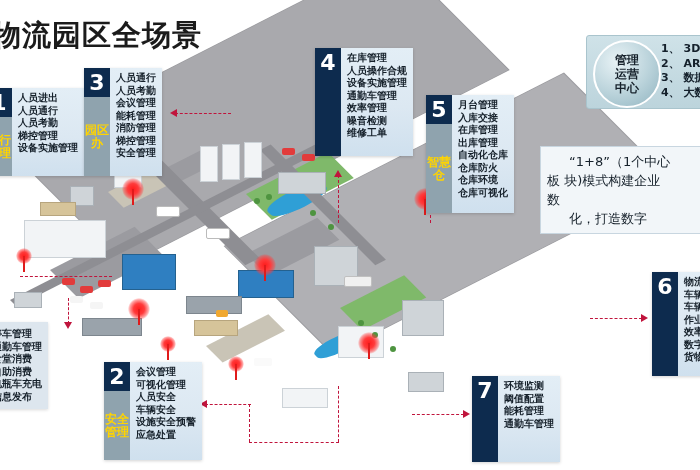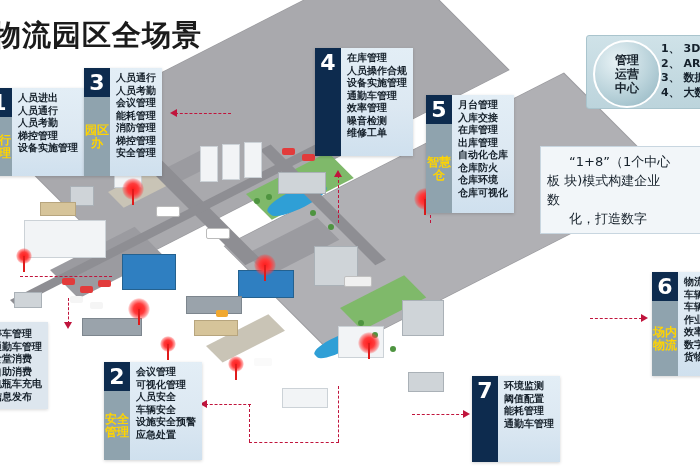--- a/index.html
+++ b/index.html
@@ -280,23 +280,20 @@
       <span>自动化仓库</span>
       <span>仓库防火</span>
       <span>仓库环境</span>
       <span>仓库可视化</span>
     </div>
   </div>
 
   <div class="box" style="left:652px;top:272px;height:104px;">
     <div class="numbar">
       <div class="num">6</div>
-      <div class="vlabel">
-        <span>场内物流</span>
-      </div>
     </div>
     <div class="items">
       <span>物流</span>
       <span>车辆</span>
       <span>车辆</span>
       <span>作业</span>
       <span>效率</span>
       <span>数字</span>
       <span>货物</span>
     </div>

